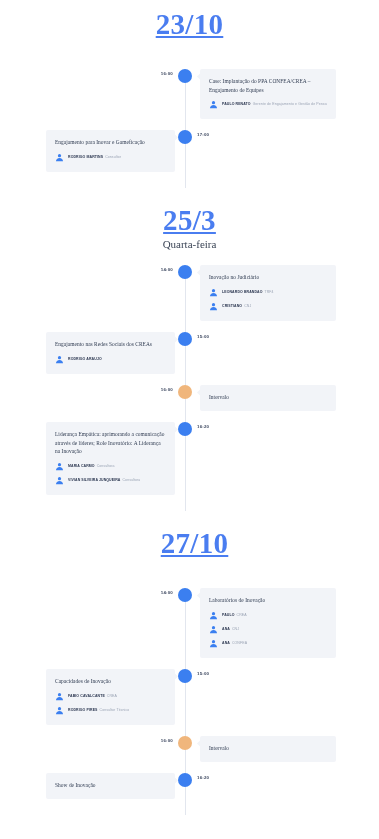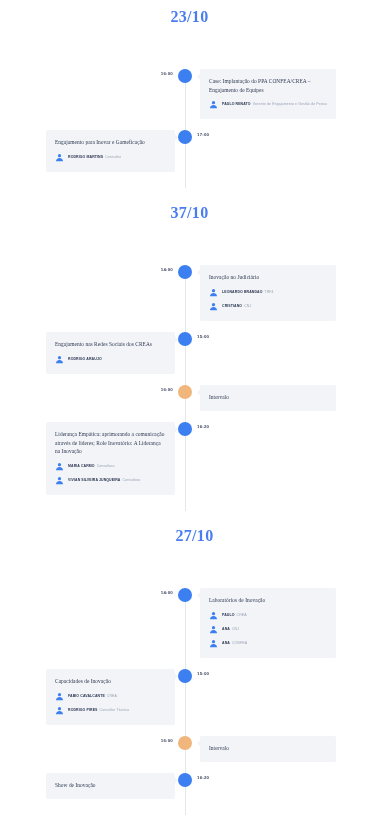--- a/index.html
+++ b/index.html
@@ -14,25 +14,26 @@
     position: relative;
     width: 379px;
     height: 839px;
     background: #ffffff;
   }
 
   
   .day-header { text-align: center; }
   .day-date {
     font-family: "Liberation Serif", serif;
-    font-size: 16px;
+    font-size: 29px;
     font-weight: 700;
     color: #4a7df0;
     line-height: 1.05;
     letter-spacing: 0.3px;
+    text-decoration: underline;
   }
   .day-name {
     font-family: "Liberation Serif", serif;
     font-size: 11px;
     font-weight: 400;
     color: #3b4556;
     margin-top: 3px;
     line-height: 1.2;
   }
 
@@ -176,21 +177,22 @@
             <svg viewBox="0 0 24 24" class="avatar">
               <circle cx="12" cy="7.2" r="4.3" fill="#3b7ff0"></circle>
               <path d="M2.6 22c0-5.2 4.2-8.6 9.4-8.6s9.4 3.4 9.4 8.6z" fill="#3b7ff0"></path>
             </svg>
             <div class="sp-text"><span class="sp-name">RODRIGO MARTINS</span><span class="sp-role">Consultor</span></div>
           </div>
         </div>
       </div>
     </div>
     <div class="day-header" style="position: absolute; left: 0px; right: 0px; top: 205px;">
-      <div class="day-date">37/10</div>
+      <div class="day-date">25/3</div>
+      <div class="day-name">Quarta-feira</div>
     </div>
     <div class="row" style="position: absolute; left: 0px; top: 265px; height: 56px;">
       <div class="dot"></div>
       <div class="time left">14:00</div>
       <div class="card right" style="min-height: 56px;">
         <div class="notch"></div>
         <div class="card-title">Inovação no Judiciário</div>
         <div class="speakers">
           <div class="speaker">
             <svg viewBox="0 0 24 24" class="avatar">

